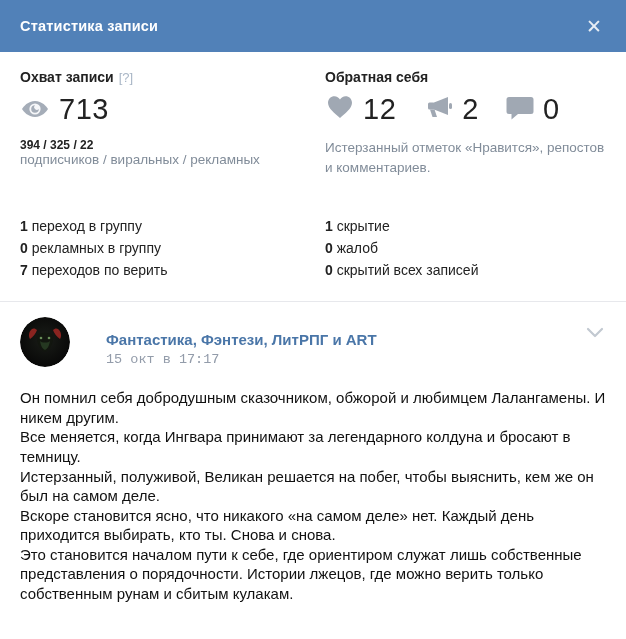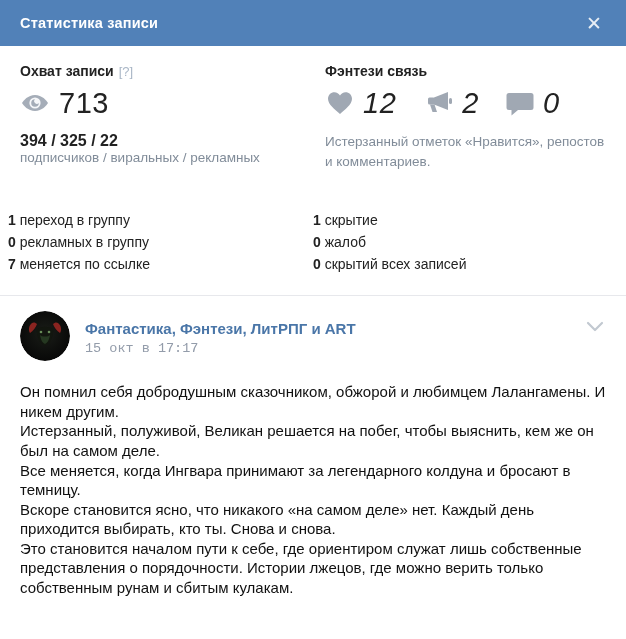--- a/index.html
+++ b/index.html
@@ -1,50 +1,50 @@
 <!DOCTYPE html>
 <html><head>
 <meta charset="utf-8">
 <style>
   * { margin:0; padding:0; box-sizing:border-box; }
   html,body { width:626px; height:639px; background:#fff;
     font-family:"Liberation Sans","DejaVu Sans",sans-serif; color:#222; overflow:hidden; }
 
   .modal { width:626px; height:639px; background:#fff; }
 
-  .modal-header { height:46px; background:#5181b8; display:flex; align-items:center;
+  .modal-header { height:52px; background:#5181b8; display:flex; align-items:center;
     justify-content:space-between; padding:0 20px; }
   .modal-title { color:#fff; font-size:14.5px; font-weight:bold; letter-spacing:.2px; }
   .close-btn { color:#e8eef5; font-size:19px; line-height:1; cursor:pointer; font-weight:normal;
     padding:2px 4px; }
 
   .stats { padding:17px 20px 0 20px; display:flex; }
   .col-left { width:305px; flex:0 0 305px; }
   .col-right { flex:1; }
 
   .section-heading { font-size:14px; font-weight:bold; color:#222; }
   .hint { color:#a9b6c6; font-weight:normal; font-size:13px; margin-left:5px; cursor:pointer; }
 
   .metric-row { display:flex; align-items:center; margin-top:7px; height:34px; }
   .metric-row .big-num { font-size:29px; color:#222; margin-left:9px; letter-spacing:.5px; }
-  .fb-group { display:flex; align-items:center; margin-right:26px;font-style:italic; }
+  .fb-group { display:flex; align-items:flex-start; margin-right:26px; }
   .fb-group .big-num { margin-left:8px; }
 
-  .breakdown-values { margin-top:12px; font-size:16px; font-weight:bold; color:#222; }
+  .breakdown-values { margin-top:12px; font-size:12px; font-weight:bold; color:#222; }
   .breakdown-labels { font-size:13.5px; color:#818c99; }
   .fb-caption { margin-top:12px; font-size:13.5px; color:#818c99; line-height:1.45; max-width:300px; }
 
-  .actions { padding:0 8px; display:flex; margin-top:38px; }
+  .actions { padding:0 20px; display:flex; margin-top:38px; }
   .action-list { font-size:14px; line-height:22px; color:#222; }
   .action-list b { font-weight:bold; }
 
   .post-divider { border:none; border-top:1px solid #e7e8ec; margin-top:20px; }
 
   .post { padding:15px 20px 0 20px; }
-  .post-header { display:flex; align-items:center; position:relative; }
+  .post-header { display:flex; align-items:flex-end; position:relative;gap:21px; }
   .avatar { width:50px; height:50px; border-radius:50%; overflow:hidden; flex:0 0 50px; }
   .post-info { margin-left:15px; padding-top:3px; }
   .post-author { color:#4a76a8; font-size:15px; font-weight:bold; cursor:pointer; }
   .post-date { color:#939caa; font-size:13.5px; margin-top:4px; cursor:pointer;font-family:Liberation Mono, monospace; }
   .post-menu { position:absolute; right:2px; top:10px; cursor:pointer; }
 
   .post-text { margin-top:21px; font-size:15px; line-height:19.6px; color:#111; }
 
   svg { display:block; }
 </style>
@@ -71,21 +71,21 @@
             <path d="M15 11.2 A3.8 3.8 0 1 0 18.8 15 A2.6 2.6 0 0 1 15 11.2 Z" fill="#a5adb8"></path>
           </svg>
         </span>
         <span class="big-num">713</span>
       </div>
       <div class="breakdown-values">394 / 325 / 22</div>
       <div class="breakdown-labels">подписчиков / виральных / рекламных</div>
     </div>
 
     <div class="col-right">
-      <div class="section-heading">Фэнтези связь</div>
+      <div class="section-heading">Обратная себя</div>
       <div class="metric-row">
         <span class="fb-group">
           <span>
             <svg width="30" height="28" viewBox="0 0 30 28">
               <path d="M15 25 C10 20.5 3 15.5 3 9.8 C3 5.9 6 3.2 9.4 3.2 C11.8 3.2 13.9 4.5 15 6.4 C16.1 4.5 18.2 3.2 20.6 3.2 C24 3.2 27 5.9 27 9.8 C27 15.5 20 20.5 15 25 Z" fill="#a0a8b3"></path>
             </svg>
           </span>
           <span class="big-num">12</span>
         </span>
         <span class="fb-group">
@@ -109,21 +109,21 @@
         </span>
       </div>
       <div class="fb-caption">Истерзанный отметок «Нравится», репостов и комментариев.</div>
     </div>
   </div>
 
   <div class="actions">
     <div class="col-left action-list">
       <div><b>1</b> <span>переход в группу</span></div>
       <div><b>0</b> <span>рекламных в группу</span></div>
-      <div><b>7</b> <span>меняется по ссылке</span></div>
+      <div><b>7</b> <span>переходов по верить</span></div>
     </div>
     <div class="col-right action-list">
       <div><b>1</b> <span>скрытие</span></div>
       <div><b>0</b> <span>жалоб</span></div>
       <div><b>0</b> <span>скрытий всех записей</span></div>
     </div>
   </div>
 
   <hr class="post-divider">
 
@@ -152,21 +152,21 @@
       </div>
       <div class="post-menu">
         <svg width="18" height="11" viewBox="0 0 18 11">
           <polyline points="2,2 9,9 16,2" fill="none" stroke="#c2c9d1" stroke-width="2.2" stroke-linecap="round" stroke-linejoin="round"></polyline>
         </svg>
       </div>
     </div>
 
     <div class="post-text">
       <div>Он помнил себя добродушным сказочником, обжорой и любимцем Лалангамены. И никем другим.</div>
+      <div>Все меняется, когда Ингвара принимают за легендарного колдуна и бросают в темницу.</div>
       <div>Истерзанный, полуживой, Великан решается на побег, чтобы выяснить, кем же он был на самом деле.</div>
-      <div>Все меняется, когда Ингвара принимают за легендарного колдуна и бросают в темницу.</div>
       <div>Вскоре становится ясно, что никакого «на самом деле» нет. Каждый день приходится выбирать, кто ты. Снова и снова.</div>
       <div>Это становится началом пути к себе, где ориентиром служат лишь собственные представления о порядочности. Истории лжецов, где можно верить только собственным рунам и сбитым кулакам.</div>
     </div>
 
   </div>
 
 </div>
 
 </body></html>

